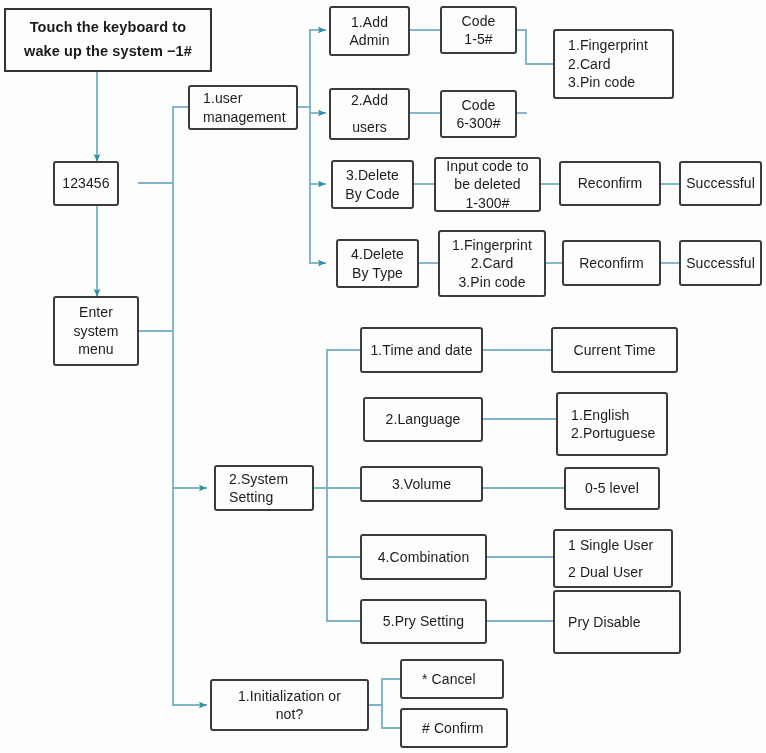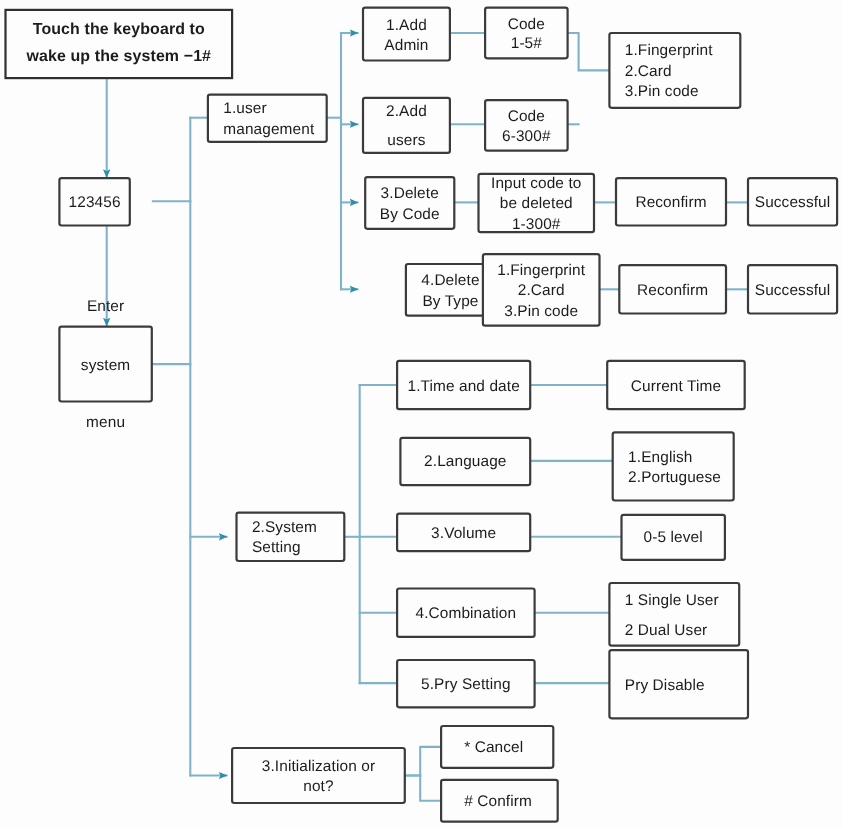--- a/index.html
+++ b/index.html
@@ -133,21 +133,21 @@
 
   <div class="node sharp" style="left:4px; top:8px; width:208px; height:64px;">
     <span class="ln">Touch the keyboard    to</span>
     <span class="ln">wake up the system −1#</span>
   </div>
 
   <div class="node" style="left:53px; top:161px; width:66px; height:45px;">
     <span class="ln">123456</span>
   </div>
 
-  <div class="node" style="left:53px; top:296px; width:86px; height:70px;gap:34px;">
+  <div class="node" style="left:53px; top:296px; width:86px; height:70px;">
     <span class="ln">Enter</span>
     <span class="ln">system</span>
     <span class="ln">menu</span>
   </div>
 
   <div class="node lefttext" style="left:188px; top:85px; width:110px; height:45px;">
     <span class="ln">1.user</span>
     <span class="ln">management</span>
   </div>
 
@@ -189,21 +189,21 @@
   </div>
 
   <div class="node" style="left:559px; top:161px; width:102px; height:45px;">
     <span class="ln">Reconfirm</span>
   </div>
 
   <div class="node" style="left:679px; top:161px; width:83px; height:45px;">
     <span class="ln">Successful</span>
   </div>
 
-  <div class="node" style="left:336px; top:239px; width:83px; height:49px;margin-left:32px;">
+  <div class="node" style="left:336px; top:239px; width:83px; height:49px;">
     <span class="ln">4.Delete</span>
     <span class="ln">By Type</span>
   </div>
 
   <div class="node" style="left:438px; top:230px; width:108px; height:67px;">
     <span class="ln">1.Fingerprint</span>
     <span class="ln">2.Card</span>
     <span class="ln">3.Pin code</span>
   </div>
 
@@ -256,21 +256,21 @@
 
   <div class="node" style="left:360px; top:599px; width:127px; height:45px;">
     <span class="ln">5.Pry Setting</span>
   </div>
 
   <div class="node lefttext wide-gap" style="left:553px; top:590px; width:128px; height:64px;">
     <span class="ln">Pry Disable</span>
   </div>
 
   <div class="node" style="left:210px; top:679px; width:159px; height:52px;">
-    <span class="ln">3.Initialization or</span>
+    <span class="ln">1.Initialization or</span>
     <span class="ln">not?</span>
   </div>
 
   <div class="node lefttext" style="left:400px; top:659px; width:104px; height:40px; padding-left:20px;">
     <span class="ln">* Cancel</span>
   </div>
 
   <div class="node lefttext" style="left:400px; top:708px; width:108px; height:40px; padding-left:20px;">
     <span class="ln"># Confirm</span>
   </div>

